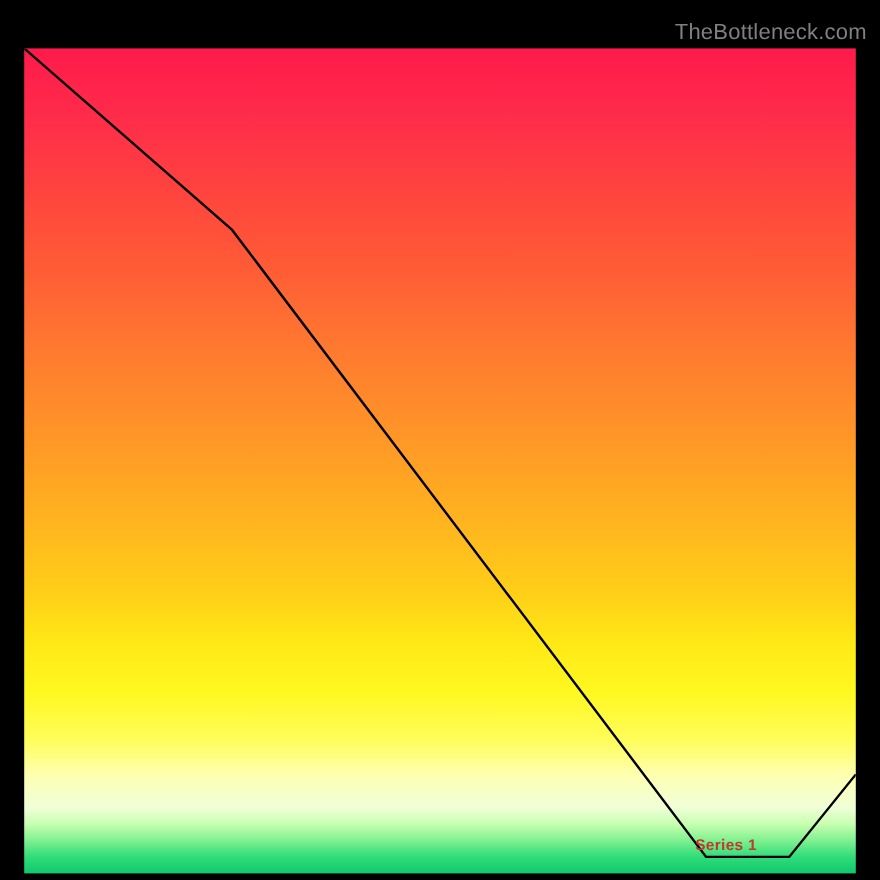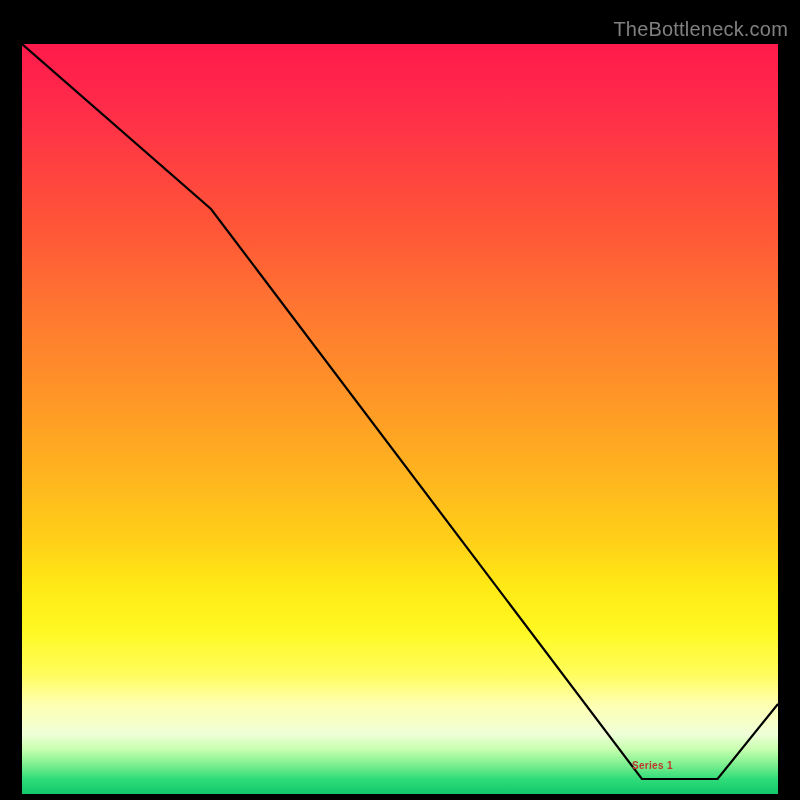--- a/index.html
+++ b/index.html
@@ -50,21 +50,21 @@
       #f0ffd8 92%,
       #c8ffb0 94%,
       #80f090 96%,
       #30dc7a 98%,
       #10c86a 100%
     );
   }
   .series-label {
     position: absolute;
     color: #c0392b;
-    font-size: 10px;
+    font-size: 14px;
     font-weight: 700;
     letter-spacing: 0.3px;
   }
   svg.curve {
     position: absolute;
     left: 0;
     top: 0;
     width: 756px;
     height: 750px;
   }

